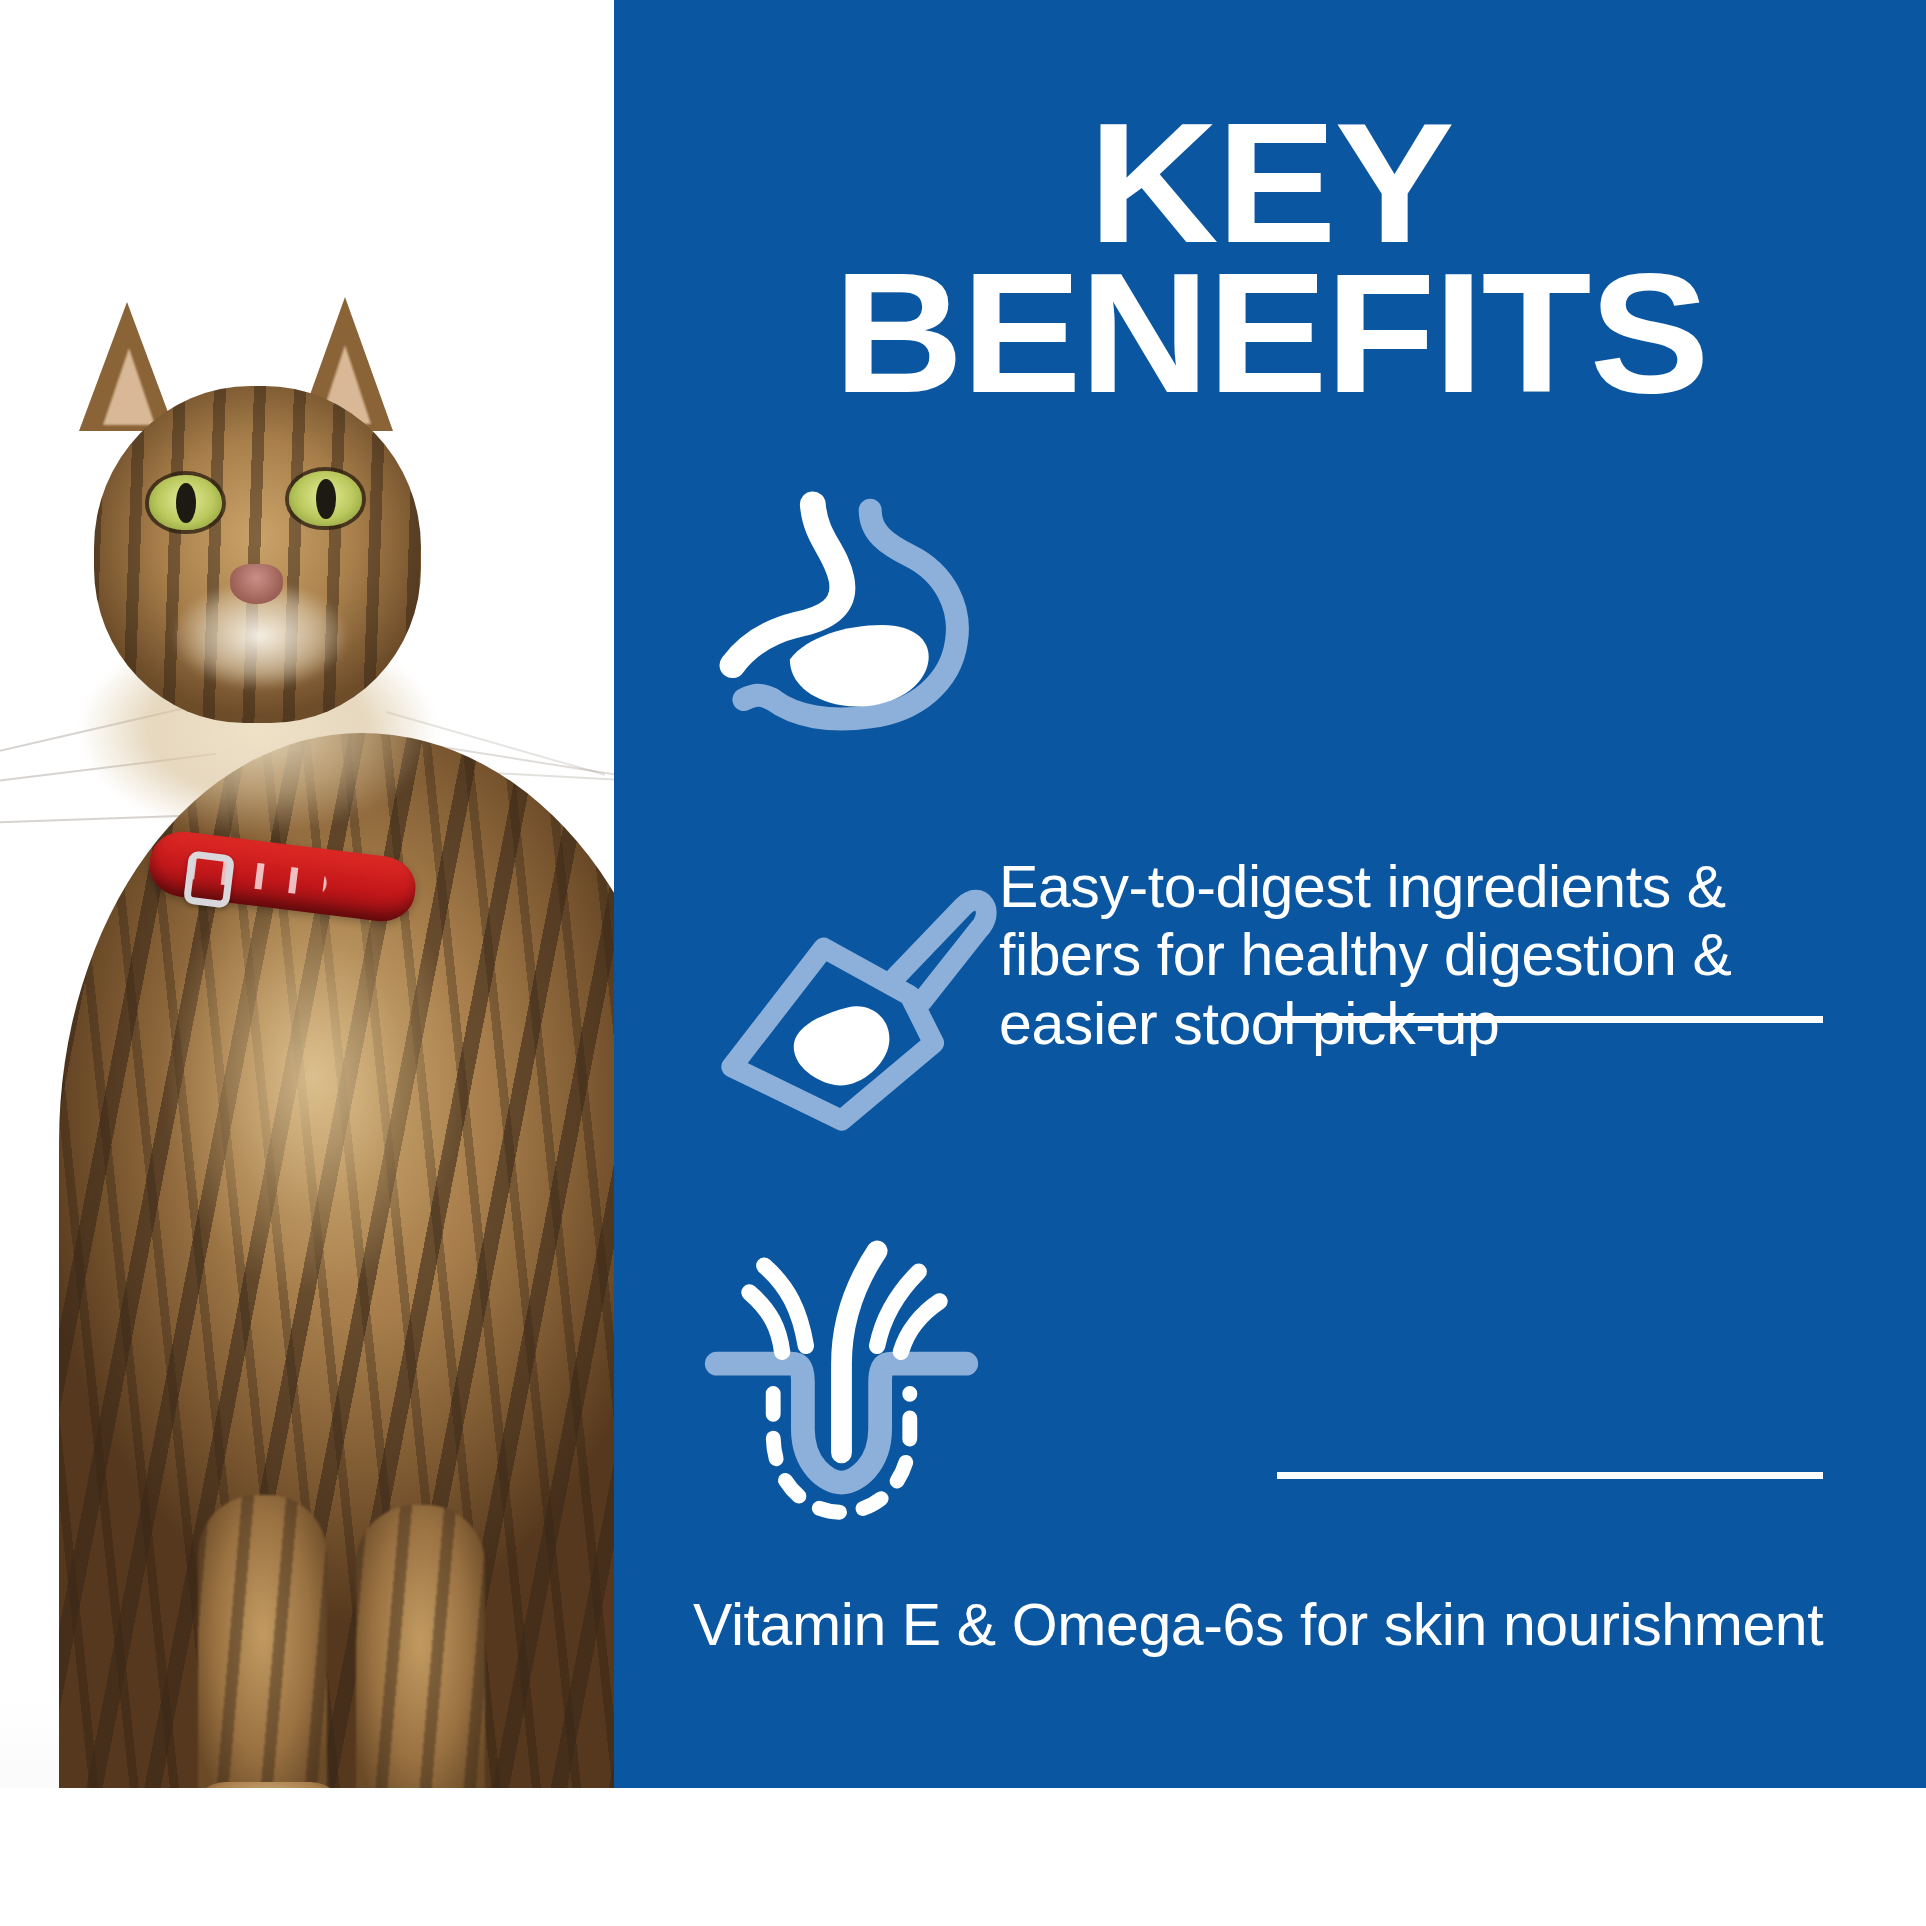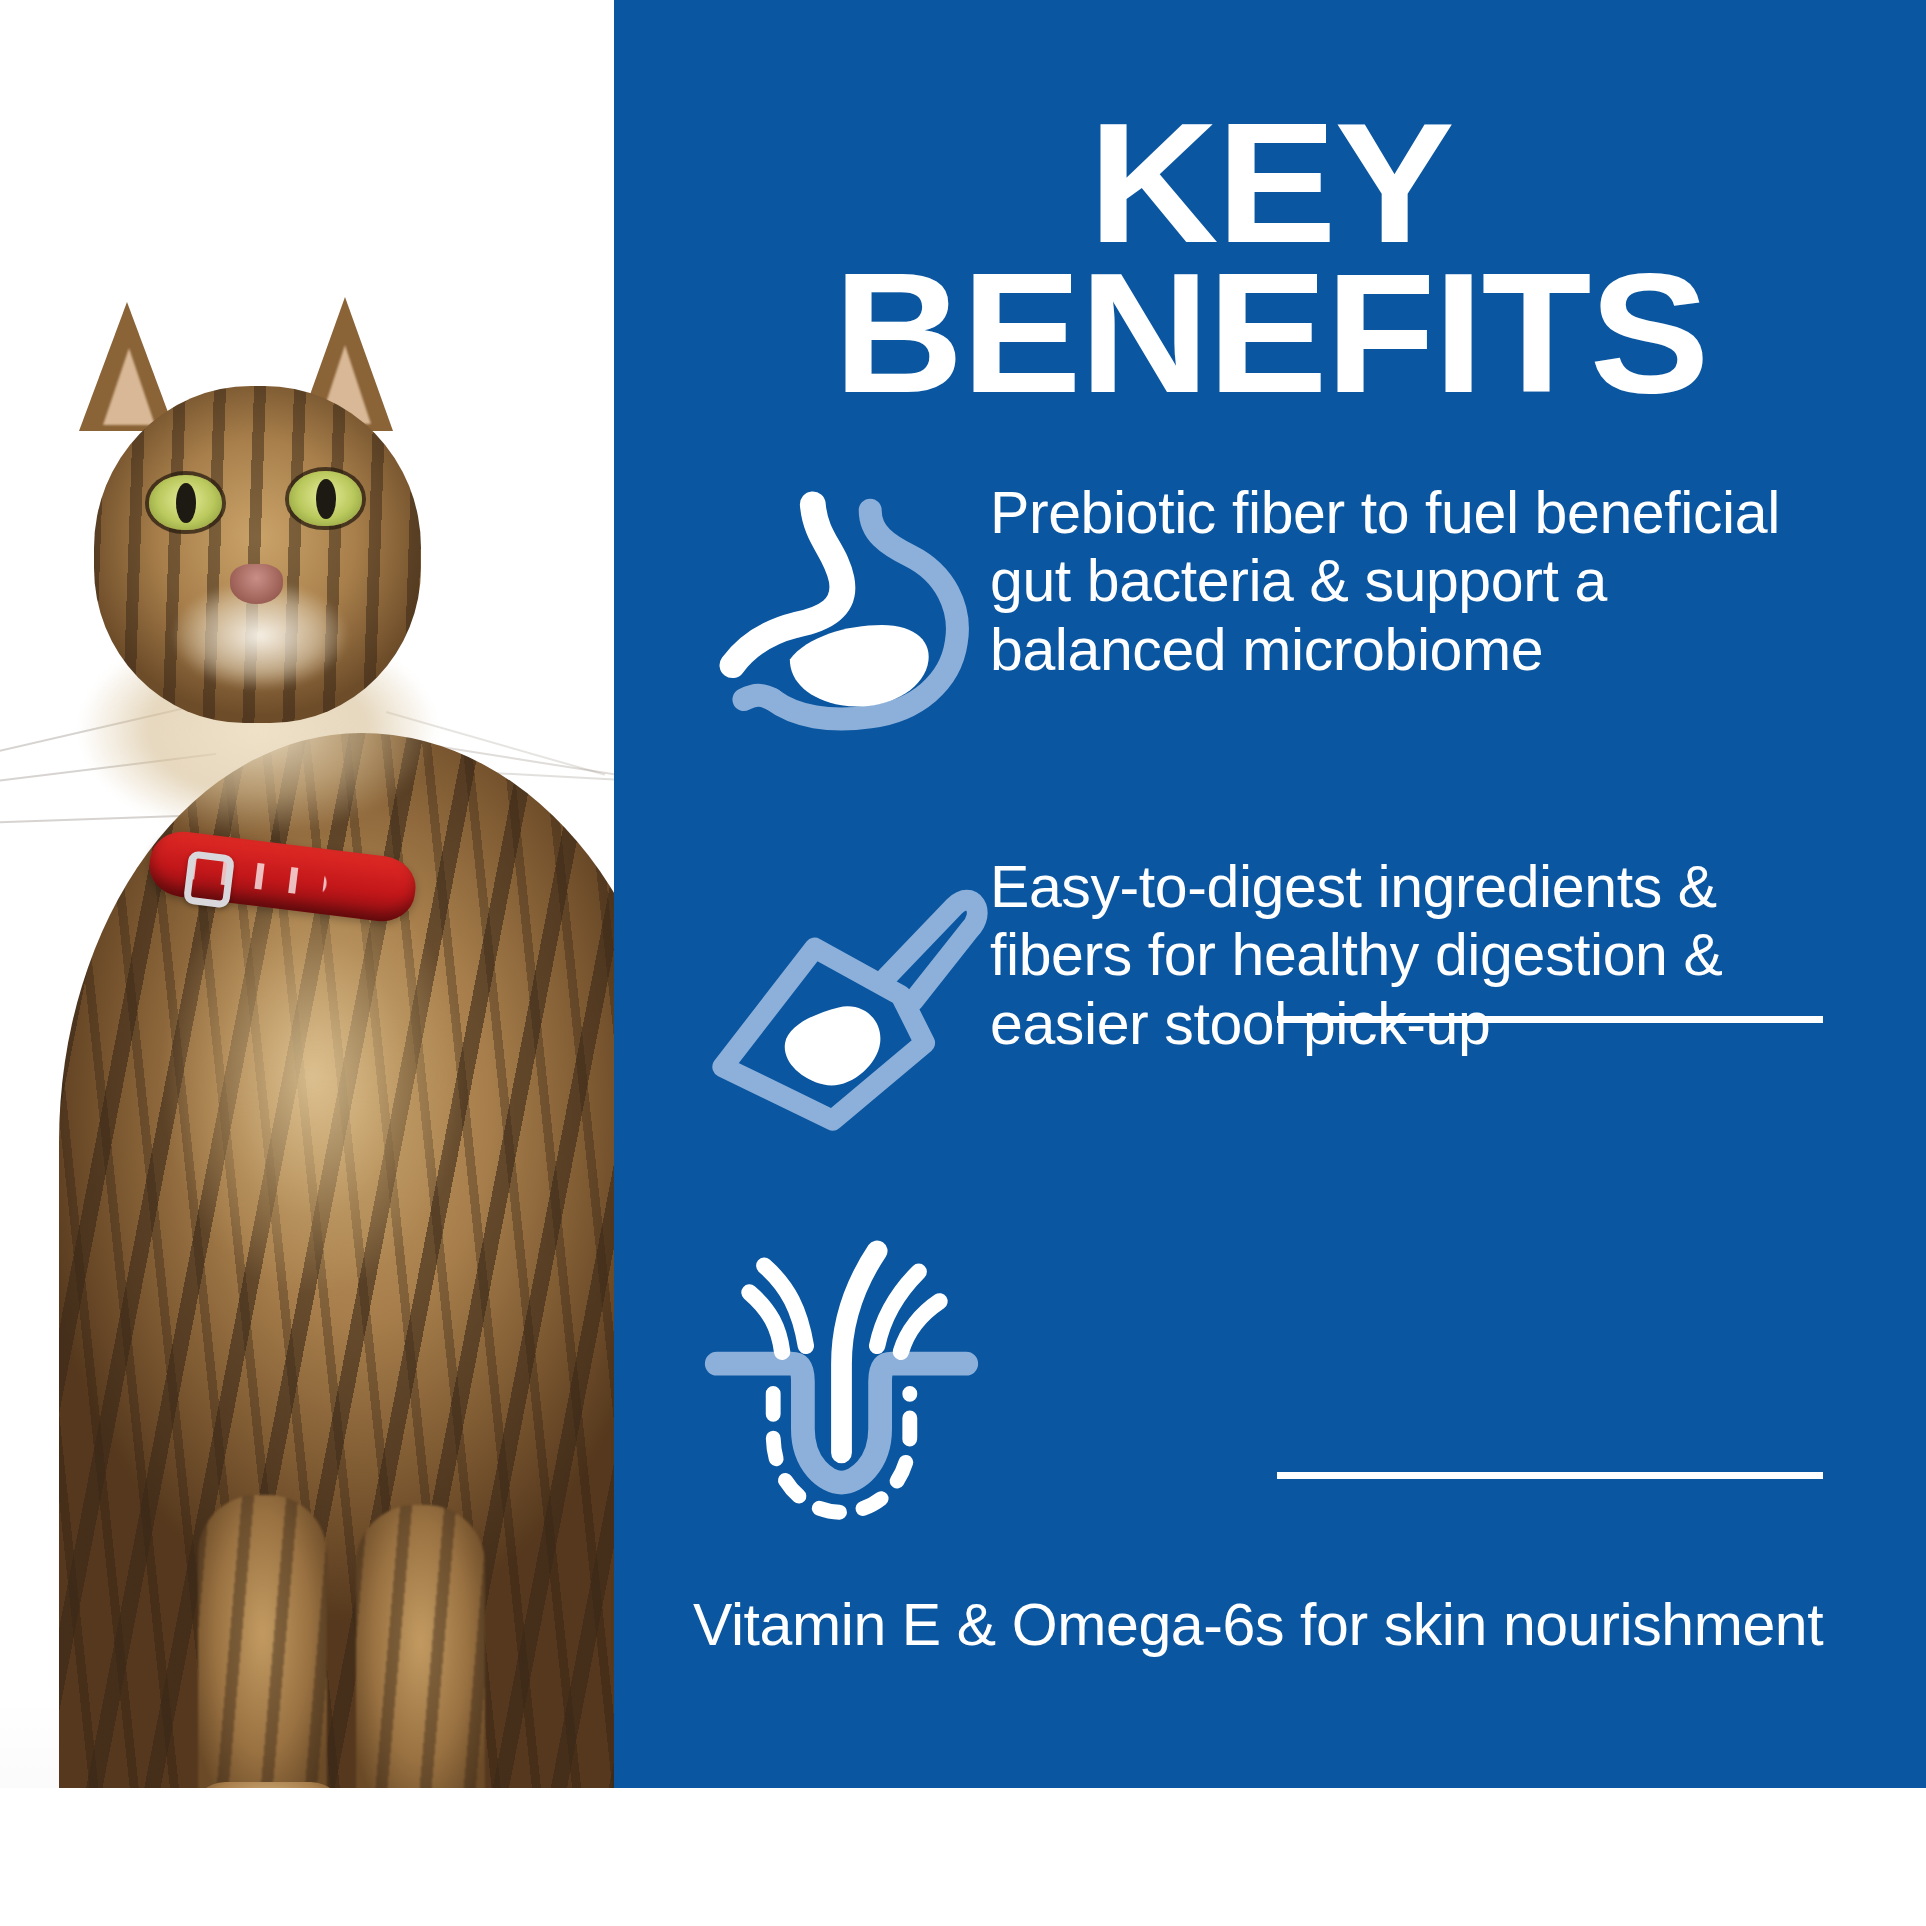--- a/index.html
+++ b/index.html
@@ -171,21 +171,21 @@
     font-size:59px;
     line-height:1.16;
     font-weight:400;
     letter-spacing:-0.4px;
     padding-top:6px;
   }
 
   
   .b1 { margin-top:0px; }
   .b1 .bi-text { padding-top:14px; }
-  .b2 { margin-top:85px; }
+  .b2 { margin-top:85px;margin-left:9px; }
   .b2 .bi-text { padding-top:6px; }
   .b3 { margin-top:95px;flex-direction:column; }
   .b3 .bi-text { padding-top:55px; }
 
   .divider {
     position:absolute;
     left:1277px;
     width:546px;
     height:7px;
     background:#ffffff;
@@ -252,21 +252,20 @@
           <svg width="287" height="287" viewBox="0 0 100 100" aria-hidden="true">
 
             <path d="M60 14 C 60 22, 66 26, 74 30 C 86 36, 92 48, 90 60 C 88 74, 76 84, 60 86 C 46 88, 34 86, 26 80" fill="none" stroke="#8CB0DA" stroke-width="8" stroke-linecap="round" stroke-linejoin="round"></path>
             <path d="M26 80 C 22 78, 20 78, 16 80" fill="none" stroke="#8CB0DA" stroke-width="8" stroke-linecap="round"></path>
 
             <path d="M40 12 C 41 24, 48 28, 50 38 C 52 48, 44 52, 34 54 C 26 56, 18 60, 12 68" fill="none" stroke="#FFFFFF" stroke-width="9" stroke-linecap="round" stroke-linejoin="round"></path>
 
             <path d="M32 66 C 38 58, 52 54, 64 54 C 76 54, 82 60, 80 68 C 77 79, 62 84, 50 82 C 39 80, 32 74, 32 66 Z" fill="#FFFFFF"></path>
           </svg>
         </div>
-        <div class="bi-text">Prebiotic fiber to fuel beneficial gut bacteria &amp; support a balanced microbiome</div>
       </div>
 
       <div class="benefit b2">
         <div class="bi-icon">
           <svg width="297" height="297" viewBox="0 0 100 100" aria-hidden="true">
             <g stroke="#8CB0DA" stroke-width="7" fill="none" stroke-linejoin="round" stroke-linecap="round">
 
               <path d="M41 34 L 70 50 L 78 66 L 47 92 L 10 74 Z"></path>
 
               <path d="M65 44 L 88 20 C 94 14, 99 22, 93 28 L 74 52"></path>

